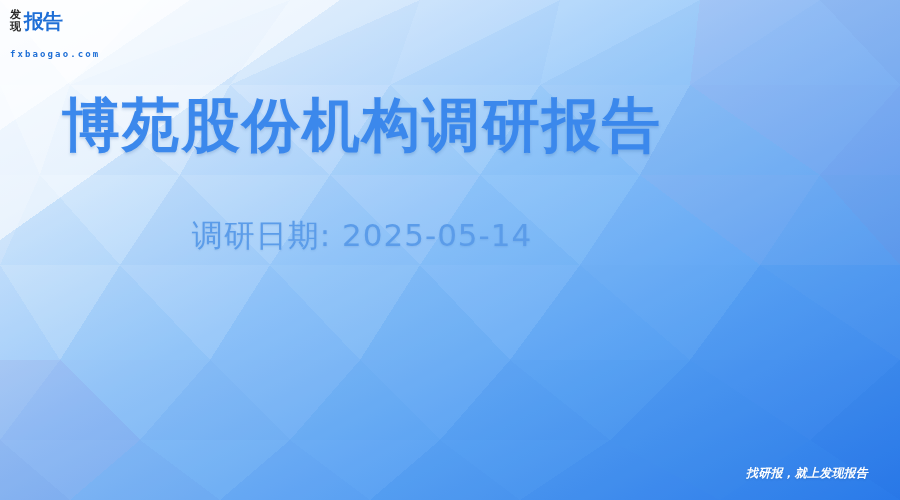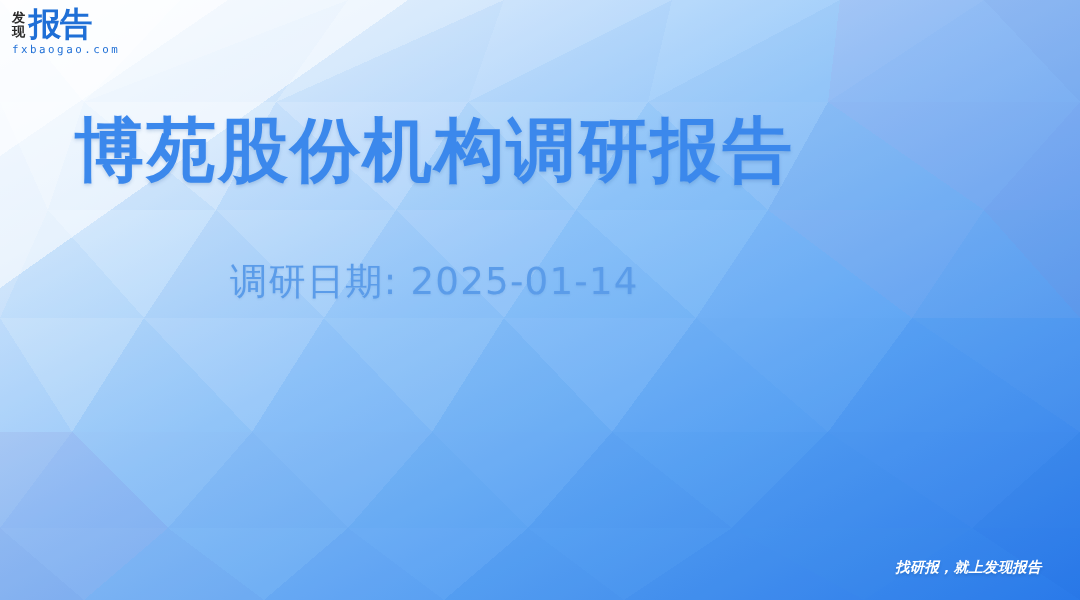--- a/index.html
+++ b/index.html
@@ -51,32 +51,32 @@
   }
   .logo-stack-char {
     font-size: 11px;
     line-height: 12px;
     color: #2a2a2a;
     font-weight: 700;
     letter-spacing: 0px;
     font-family: "DejaVu Sans", "Liberation Sans", sans-serif;
   }
   #logo-main {
-    font-size: 27px;
+    font-size: 20px;
     line-height: 28px;
     font-weight: 900;
     color: #1f6fd6;
     letter-spacing: -1px;
     font-family: "DejaVu Sans", "Liberation Sans", sans-serif;
   }
   #logo-domain {
-    margin-top: 0;
+    margin-top: 12px;
     font-size: 9px;
     line-height: 10px;
-    font-weight: 400;
+    font-weight: 700;
     color: #1f6fd6;
     letter-spacing: 2.1px;
     font-family: "DejaVu Sans Mono", "Liberation Mono", monospace;
   }
 
   
   #title-block {
     position: absolute;
     left: 0;
     top: 0;
@@ -240,18 +240,18 @@
         <span class="logo-stack-char">发</span>
         <span class="logo-stack-char">现</span>
       </div>
       <span id="logo-main">报告</span>
     </div>
     <div id="logo-domain">fxbaogao.com</div>
   </div>
 
   <div id="title-block">
     <h1 id="main-title">博苑股份机构调研报告</h1>
-    <div id="subtitle">调研日期: 2025-01-14</div>
+    <div id="subtitle">调研日期: 2025-05-14</div>
   </div>
 
   <div id="tagline">找研报，就上发现报告</div>
 
 </div>
 
 </body></html>

